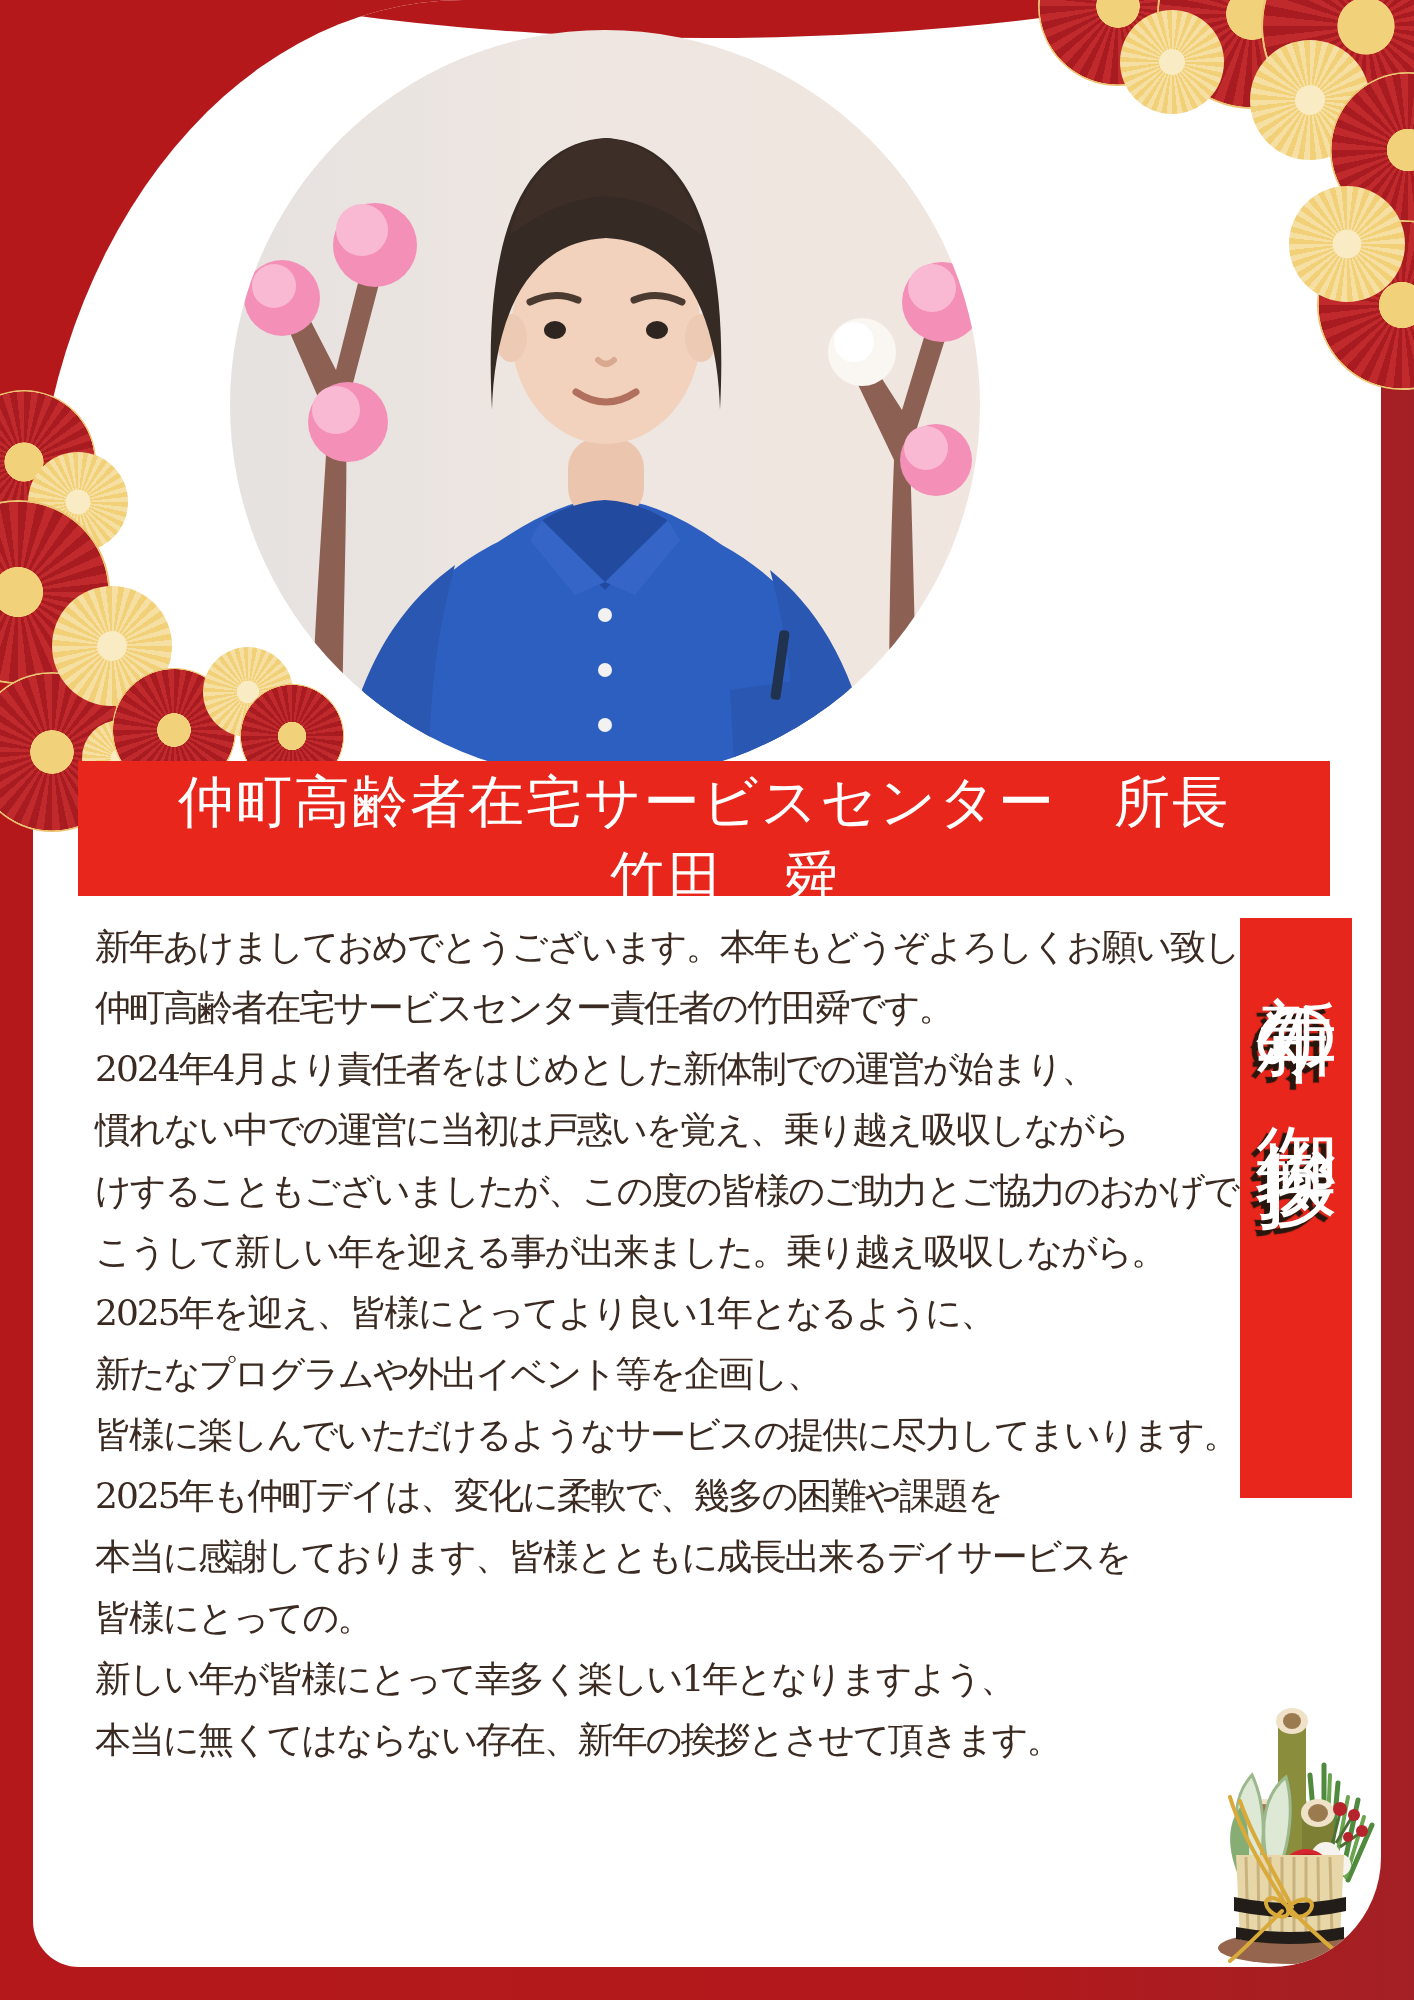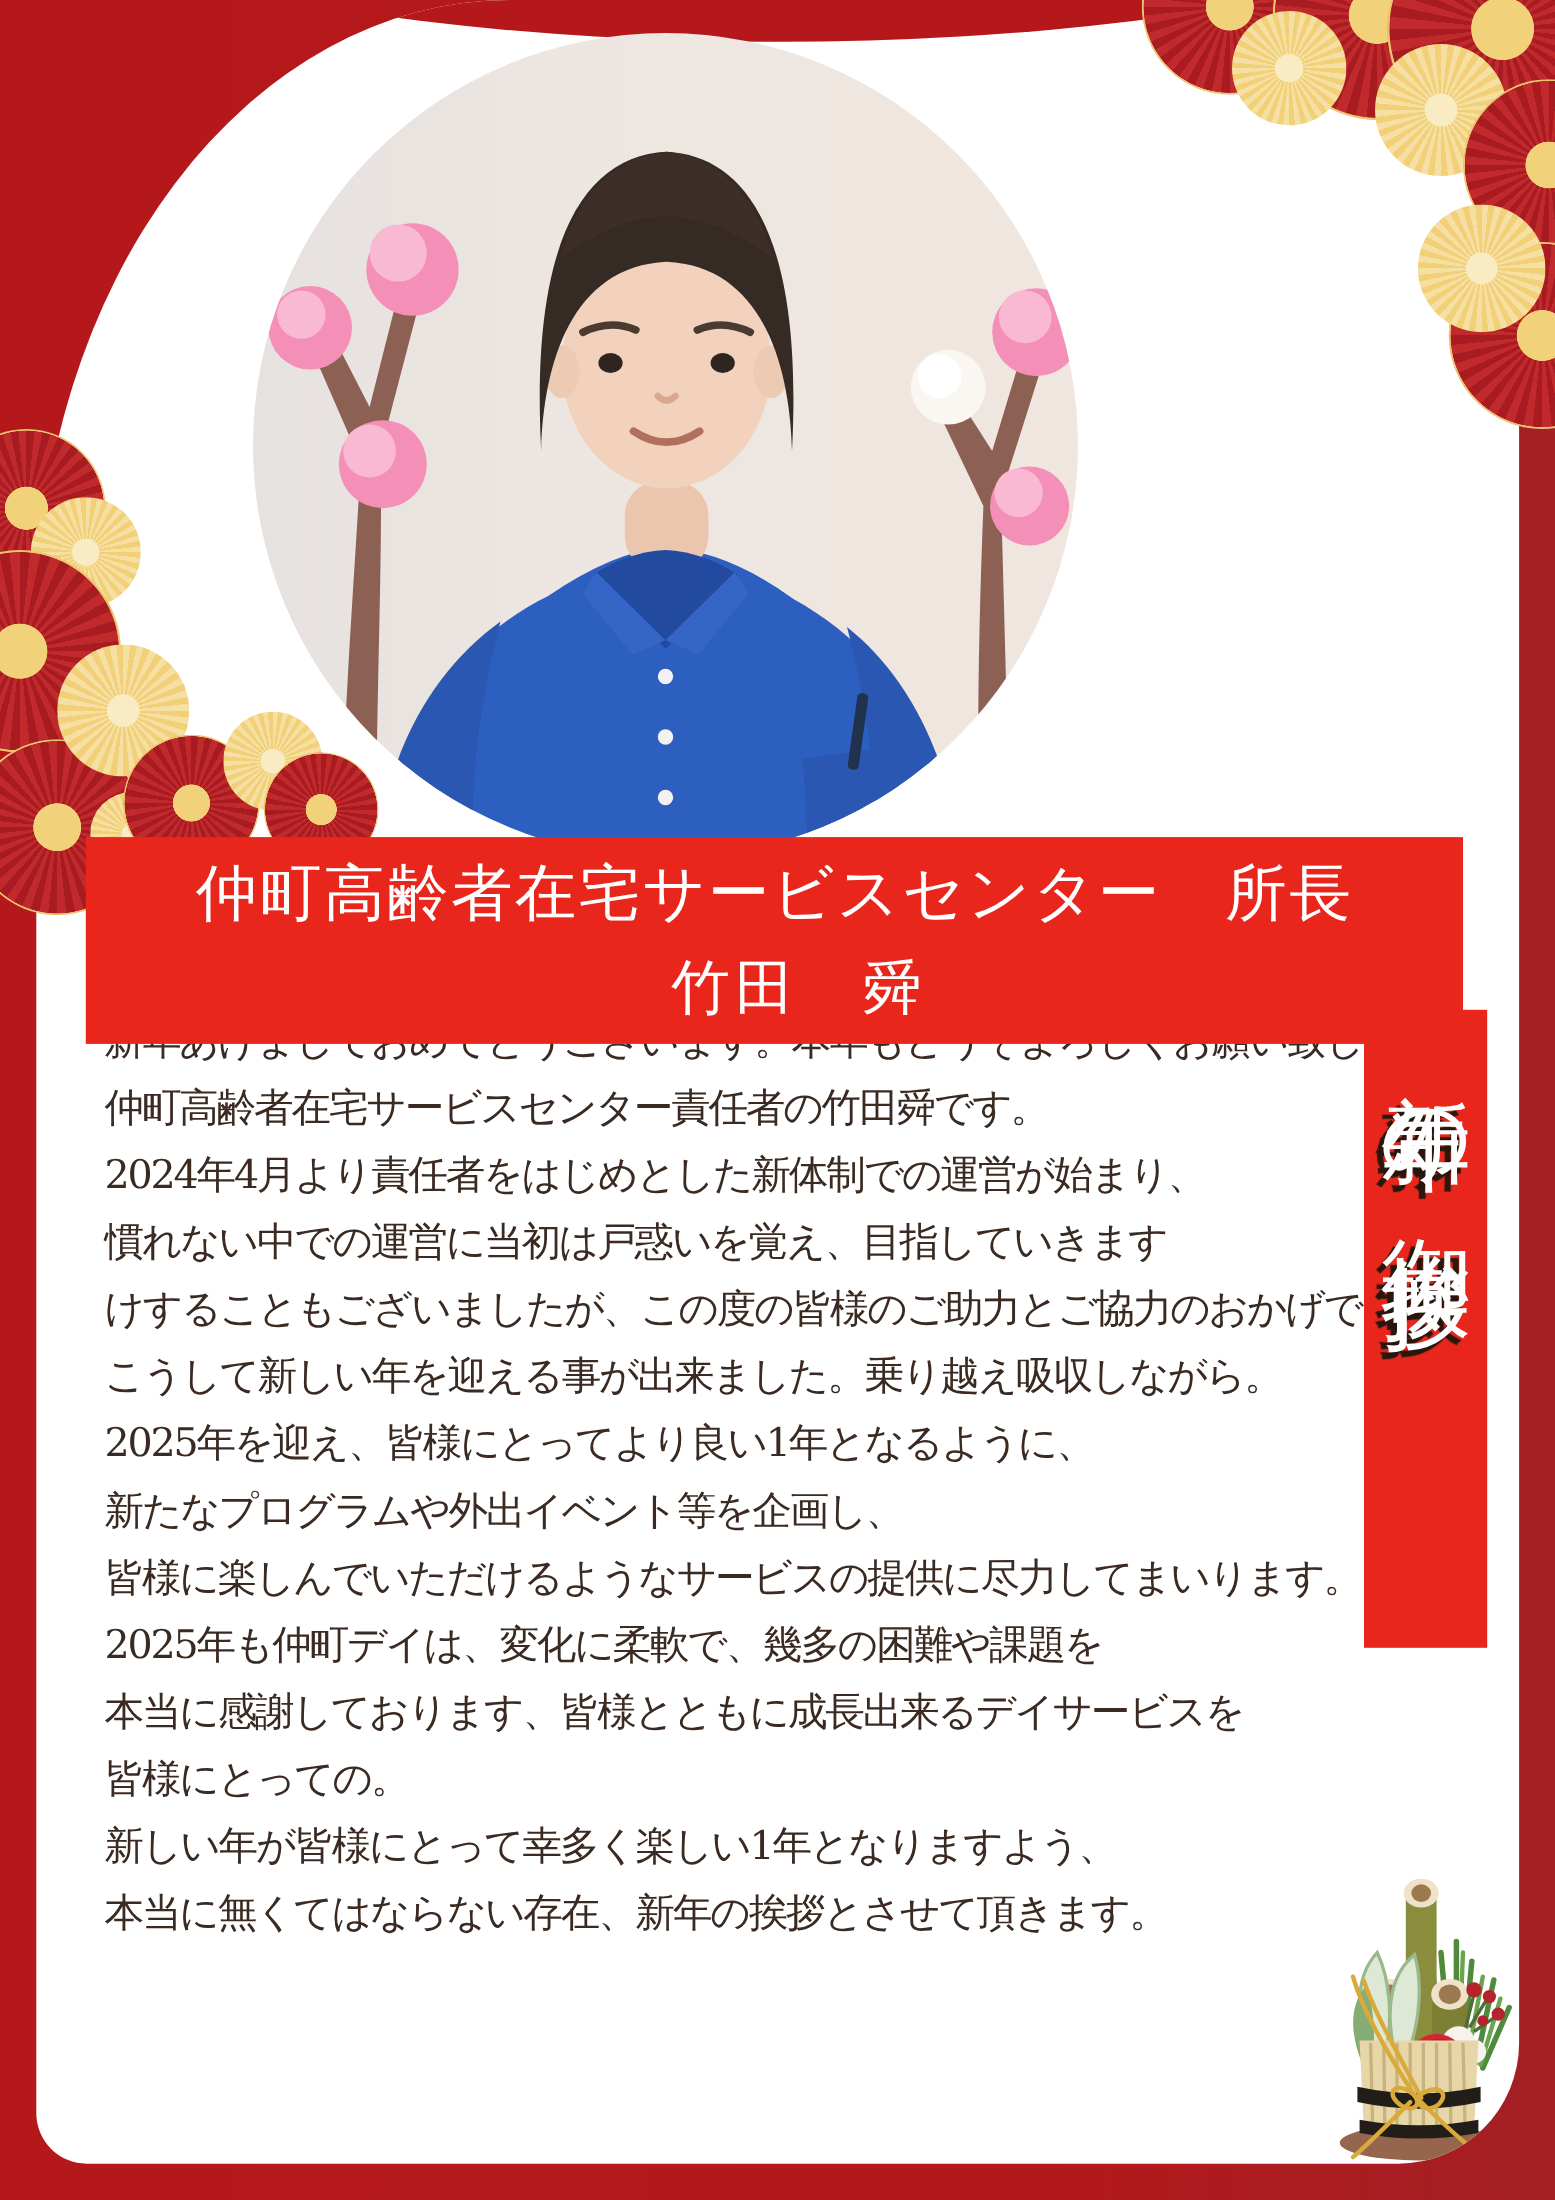--- a/index.html
+++ b/index.html
@@ -14,21 +14,21 @@
   .photo{position:absolute;left:197px;top:30px;width:750px;height:750px;border-radius:50%;overflow:hidden;z-index:2;}
   
   .fan{position:absolute;border-radius:50%;z-index:3;}
   .fan.red{background:
      radial-gradient(circle,#f2d17b 0 19%,rgba(0,0,0,0) 19.5% 69%,rgba(238,205,118,.95) 69.5% 72%,rgba(0,0,0,0) 72.5%),
      repeating-conic-gradient(#a81b20 0deg 6deg,#c12a2d 6deg 12deg);}
   .fan.gold{background:
      radial-gradient(circle,#f9ecc4 0 17%,rgba(0,0,0,0) 18%),
      repeating-conic-gradient(#f6dfa2 0deg 6deg,#f1d077 6deg 12deg);}
   
-  .title-banner{position:absolute;left:78px;top:761px;width:1252px;height:188px;background:#e8261b;z-index:5;
+  .title-banner{position:absolute;left:78px;top:761px;width:1252px;height:135px;background:#e8261b;z-index:5;
     display:flex;flex-direction:column;align-items:center;justify-content:space-evenly;padding:4px 0;box-sizing:border-box;}
   .title-banner .t1{color:#fff;font-family:"Liberation Serif",serif;font-size:56px;letter-spacing:2px;white-space:nowrap;}
   .title-banner .t2{color:#fff;font-family:"Liberation Serif",serif;font-size:54px;letter-spacing:4px;white-space:nowrap;margin-left:44px;}
   
   .greeting{position:absolute;left:95px;top:916px;width:1160px;z-index:4;}
   .greeting p.line{margin:0;height:61px;line-height:61px;white-space:nowrap;
     font-family:"DejaVu Serif",serif;font-size:36px;letter-spacing:-2px;color:#3a2a21;}
   
   .side-banner{position:absolute;left:1240px;top:918px;width:112px;height:580px;background:#e8261b;z-index:5;
     writing-mode:vertical-rl;text-orientation:upright;line-height:112px;letter-spacing:13px;
@@ -198,21 +198,21 @@
 
   <div class="title-banner">
     <div class="t1">仲町高齢者在宅サービスセンター　所長</div>
     <div class="t2">竹田　舜</div>
   </div>
 
   <div class="greeting">
       <p class="line">新年あけましておめでとうございます。本年もどうぞよろしくお願い致します。</p>
       <p class="line">仲町高齢者在宅サービスセンター責任者の竹田舜です。</p>
       <p class="line">2024年4月より責任者をはじめとした新体制での運営が始まり、</p>
-      <p class="line">慣れない中での運営に当初は戸惑いを覚え、目指していきます</p>
+      <p class="line">慣れない中での運営に当初は戸惑いを覚え、乗り越え吸収しながら</p>
       <p class="line">けすることもございましたが、この度の皆様のご助力とご協力のおかげで、</p>
       <p class="line">こうして新しい年を迎える事が出来ました。乗り越え吸収しながら。</p>
       <p class="line">2025年を迎え、皆様にとってより良い1年となるように、</p>
       <p class="line">新たなプログラムや外出イベント等を企画し、</p>
       <p class="line">皆様に楽しんでいただけるようなサービスの提供に尽力してまいります。</p>
       <p class="line">2025年も仲町デイは、変化に柔軟で、幾多の困難や課題を</p>
       <p class="line">本当に感謝しております、皆様とともに成長出来るデイサービスを</p>
       <p class="line">皆様にとっての。</p>
       <p class="line">新しい年が皆様にとって幸多く楽しい1年となりますよう、</p>
       <p class="line">本当に無くてはならない存在、新年の挨拶とさせて頂きます。</p>

